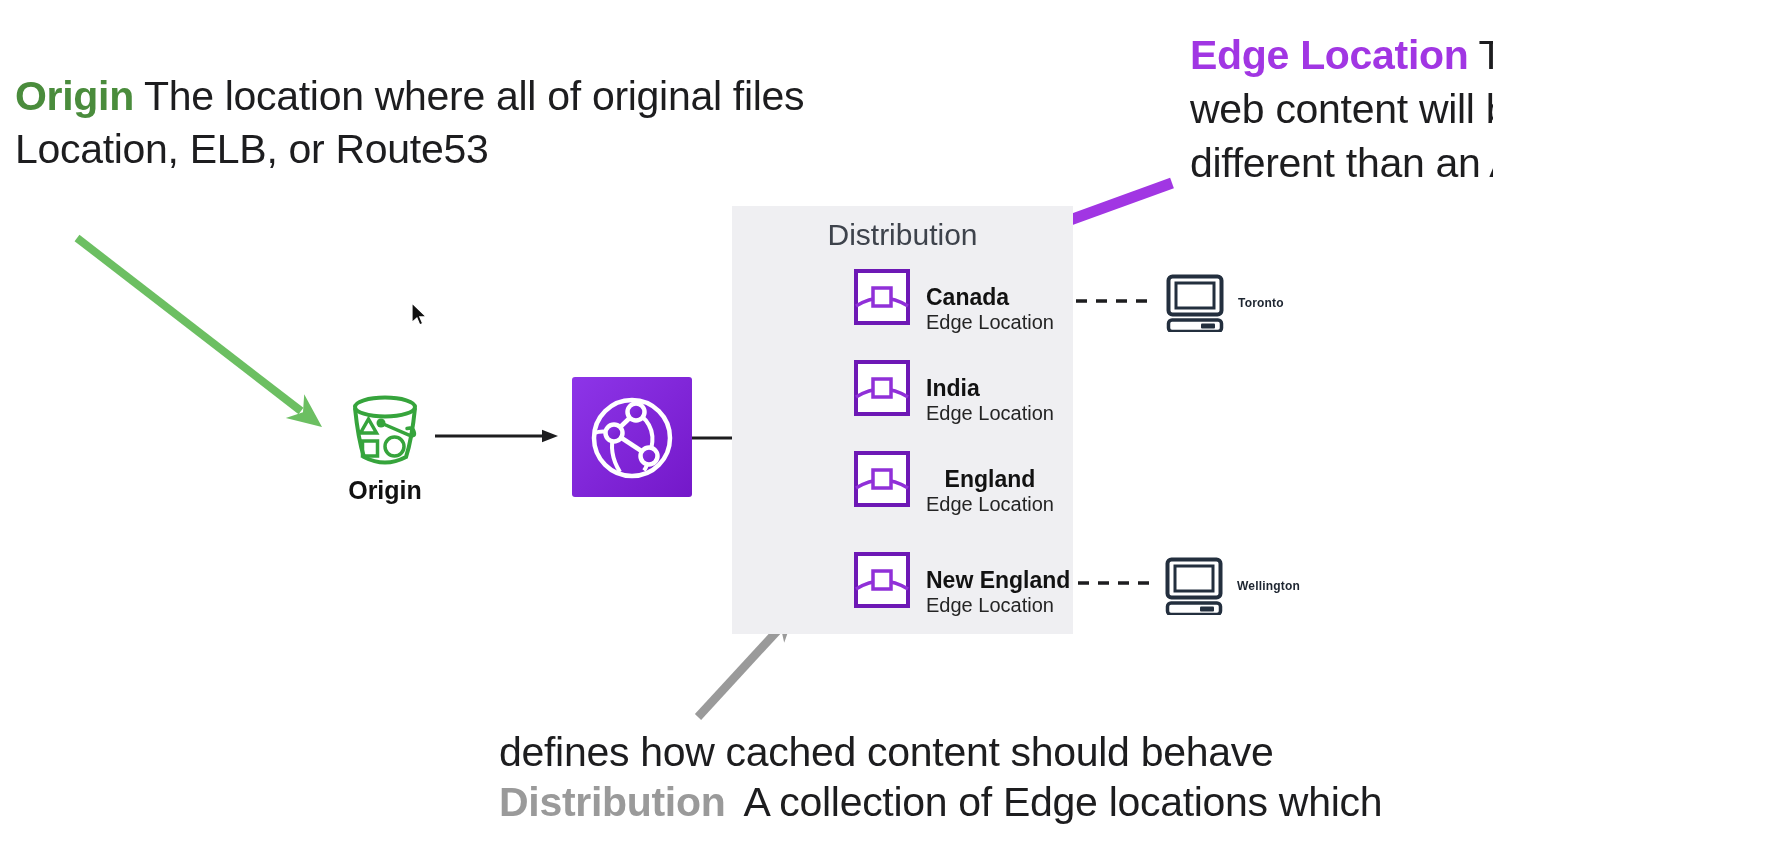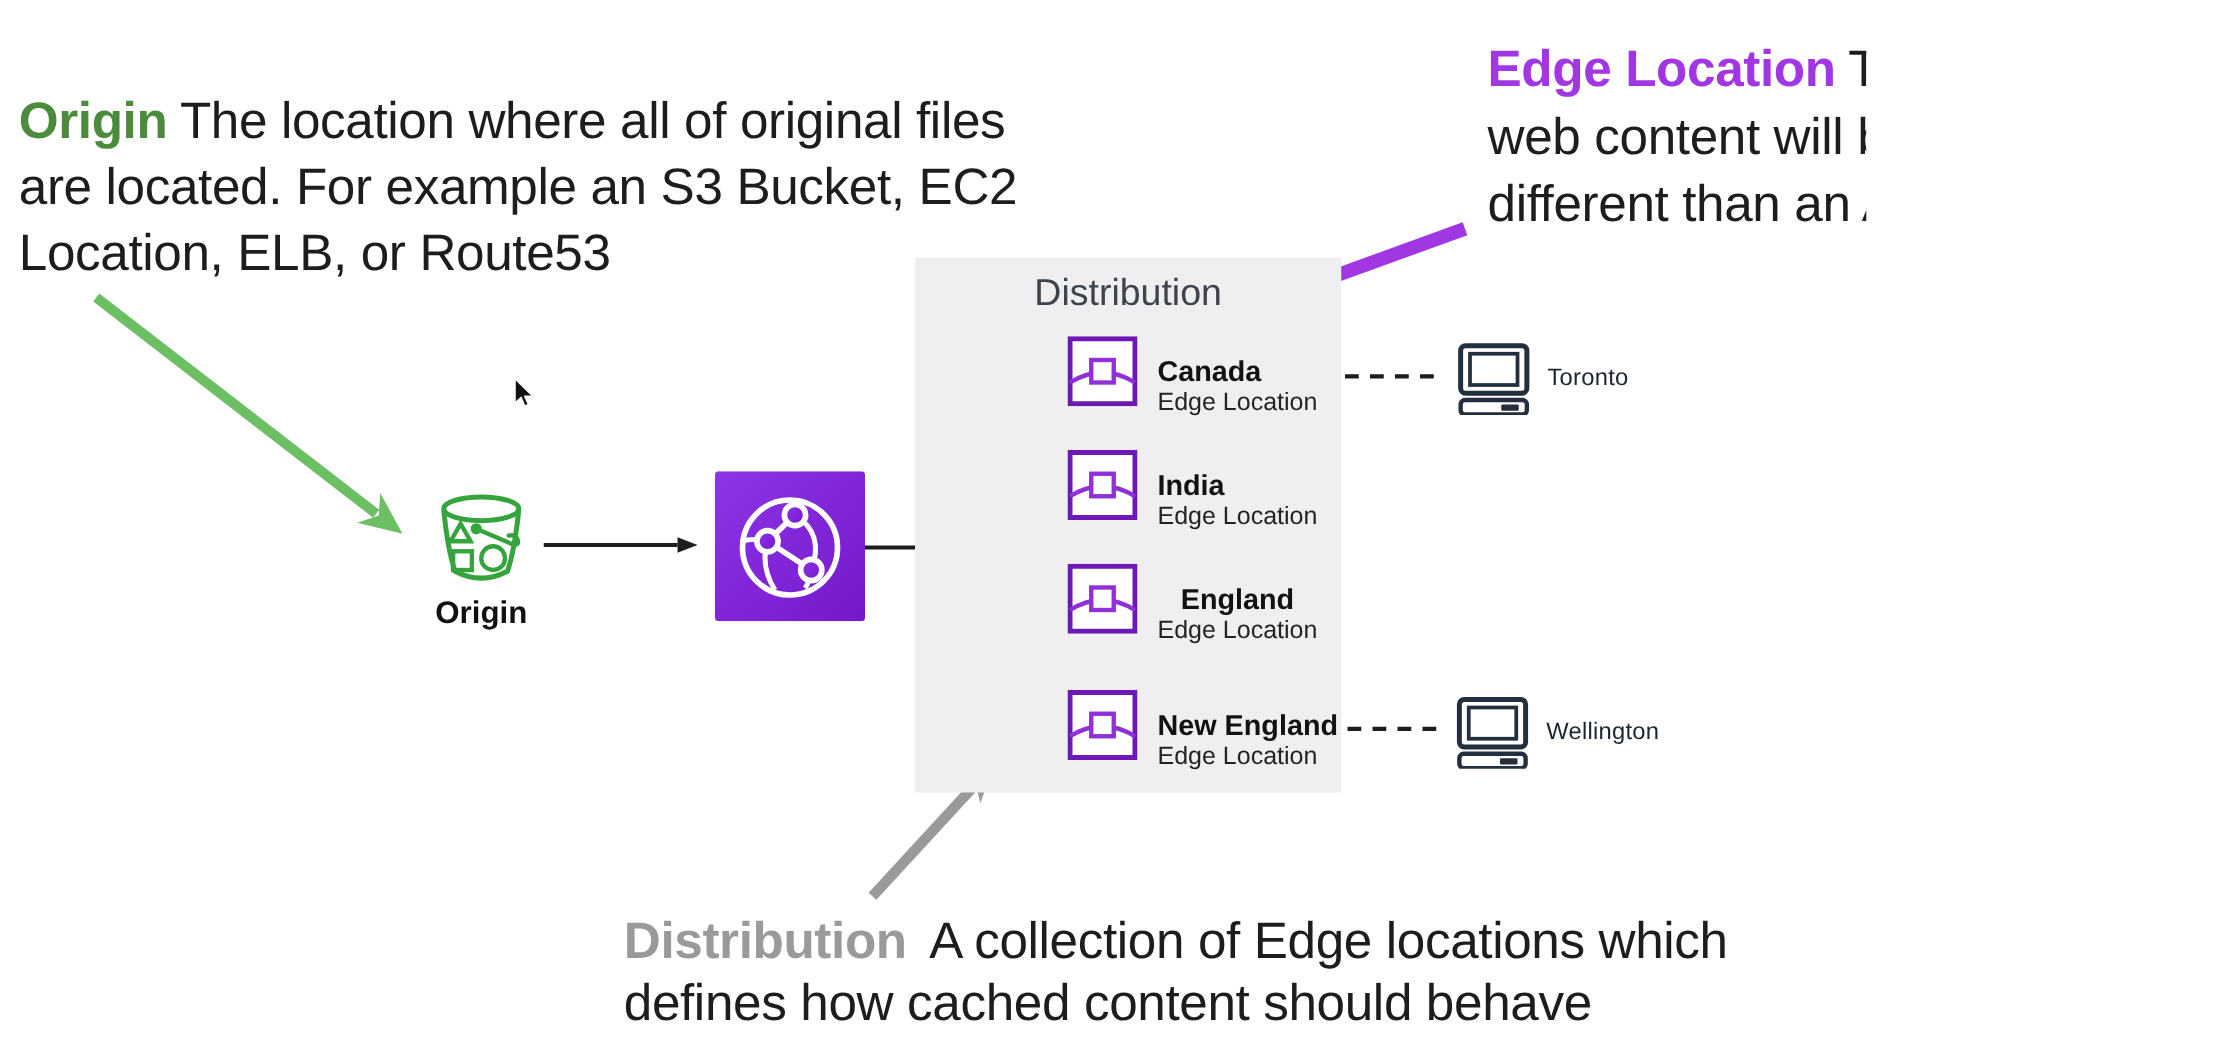--- a/index.html
+++ b/index.html
@@ -33,21 +33,21 @@
   .origin-label{margin-top:6px;font-size:25px;font-weight:700;color:#111;}
 
   
   .cf-svg{position:absolute;left:572px;top:377px;width:120px;height:120px;display:block;}
 
   
   .client{position:absolute;display:flex;align-items:center;gap:14px;}
   .client-toronto{left:1166px;top:274px;}
   .client-wellington{left:1165px;top:557px;text-align:right;}
   .client-icon{width:58px;height:58px;display:block;flex:0 0 auto;}
-  .client-label{font-size:19px;font-weight:400;color:#1d2530;letter-spacing:0.2px;}
+  .client-label{font-size:12px;font-weight:700;color:#1d2530;letter-spacing:0.2px;}
 
   
   .st-ink{stroke:var(--ink);}         .fl-ink{fill:var(--ink);}
   .st-green{stroke:var(--arrow-green);} .fl-green{fill:var(--arrow-green);}
   .st-purple{stroke:var(--annotation-purple);} .fl-purple{fill:var(--annotation-purple);}
   .st-gray{stroke:var(--gray);}       .fl-gray{fill:var(--gray);}
   .st-bucket{stroke:var(--bucket-green);} .fl-bucket{fill:var(--bucket-green);}
   .st-edge{stroke:var(--edge-purple);} .st-edge-dark{stroke:var(--edge-purple-dark);}
   .st-navy{stroke:var(--navy);}       .fl-navy{fill:var(--navy);}
 </style>
@@ -105,33 +105,32 @@
     <g>
       <line x1="1058" y1="583" x2="1150" y2="583" stroke-width="3.4" stroke-dasharray="11 9" class="st-ink"></line>
       <polygon points="1038,583 1055,575.8 1055,590.2" class="fl-ink"></polygon>
     </g>
 
     <polygon points="412,303 412,322.5 416.9,318 419.8,324.9 422.7,323.6 419.8,316.9 426.3,316.9" fill="#111" stroke="#fff" stroke-width="1.2"></polygon>
   </svg>
 
   <div class="note" style="left:15px;top:70px;">
     <div class="note-line"><span class="kw kw-origin">Origin</span><span>The location where all of original files</span></div>
-    <div class="note-line">are located. For example an S3 Bucket, EC2</div>
     <div class="note-line">Location, ELB, or Route53</div>
   </div>
 
   <div class="note" style="left:1190px;top:28px;">
     <div class="note-line" style="line-height:54px;"><span class="kw kw-edge">Edge Location</span><span>The location where</span></div>
     <div class="note-line" style="line-height:54px;">web content will be cached. This is</div>
     <div class="note-line" style="line-height:54px;">different than an AWS Region or AZ</div>
   </div>
 
   <div class="note bottom" style="left:499px;top:727px;">
+    <div class="note-line">defines how cached content should behave</div>
     <div class="note-line"><span class="kw kw-dist">Distribution</span><span>A collection of Edge locations which</span></div>
-    <div class="note-line">defines how cached content should behave</div>
   </div>
 
   <div class="origin-wrap">
     <svg class="bucket-svg" viewBox="0 0 76 76">
       <ellipse cx="38" cy="13" rx="30" ry="9.5" fill="none" stroke-width="4" class="st-bucket"></ellipse>
       <path d="M8,14 C10,34 14,54 17,63 Q38,74 59,63 C62,54 66,34 68,14" fill="none" stroke-width="4" class="st-bucket"></path>
       <path d="M21.5,25 L29.5,39 L13.5,39 Z" fill="none" stroke-width="3.5" class="st-bucket"></path>
       <rect x="15.5" y="47" width="15" height="15" fill="none" stroke-width="3.5" class="st-bucket"></rect>
       <circle cx="47.5" cy="52.5" r="9.5" fill="none" stroke-width="3.5" class="st-bucket"></circle>
       <circle cx="34" cy="29" r="4.5" class="fl-bucket"></circle>

